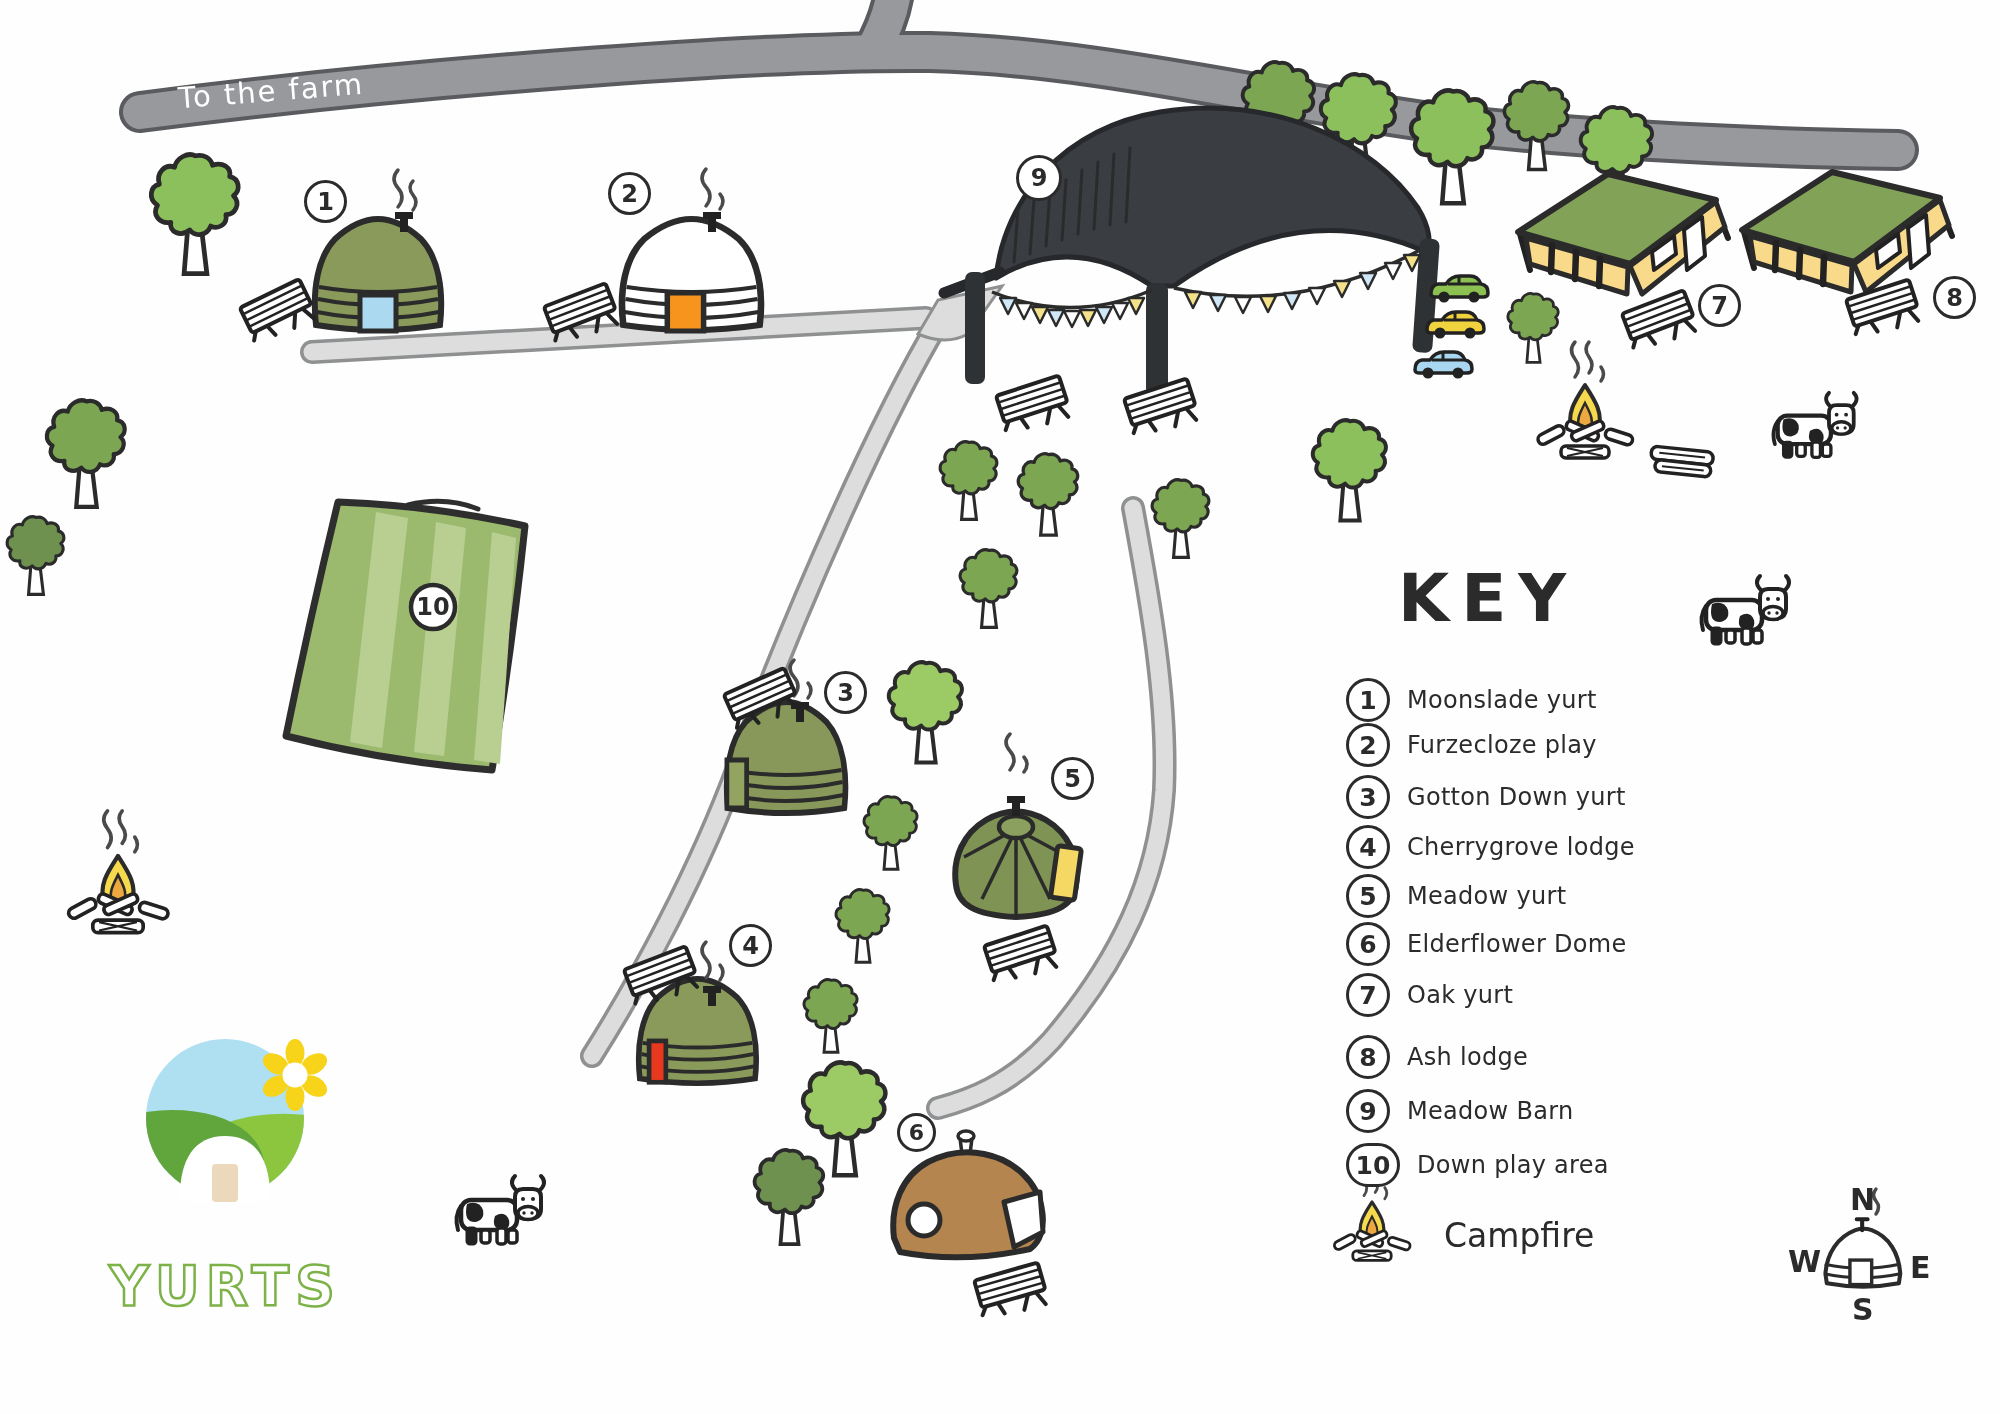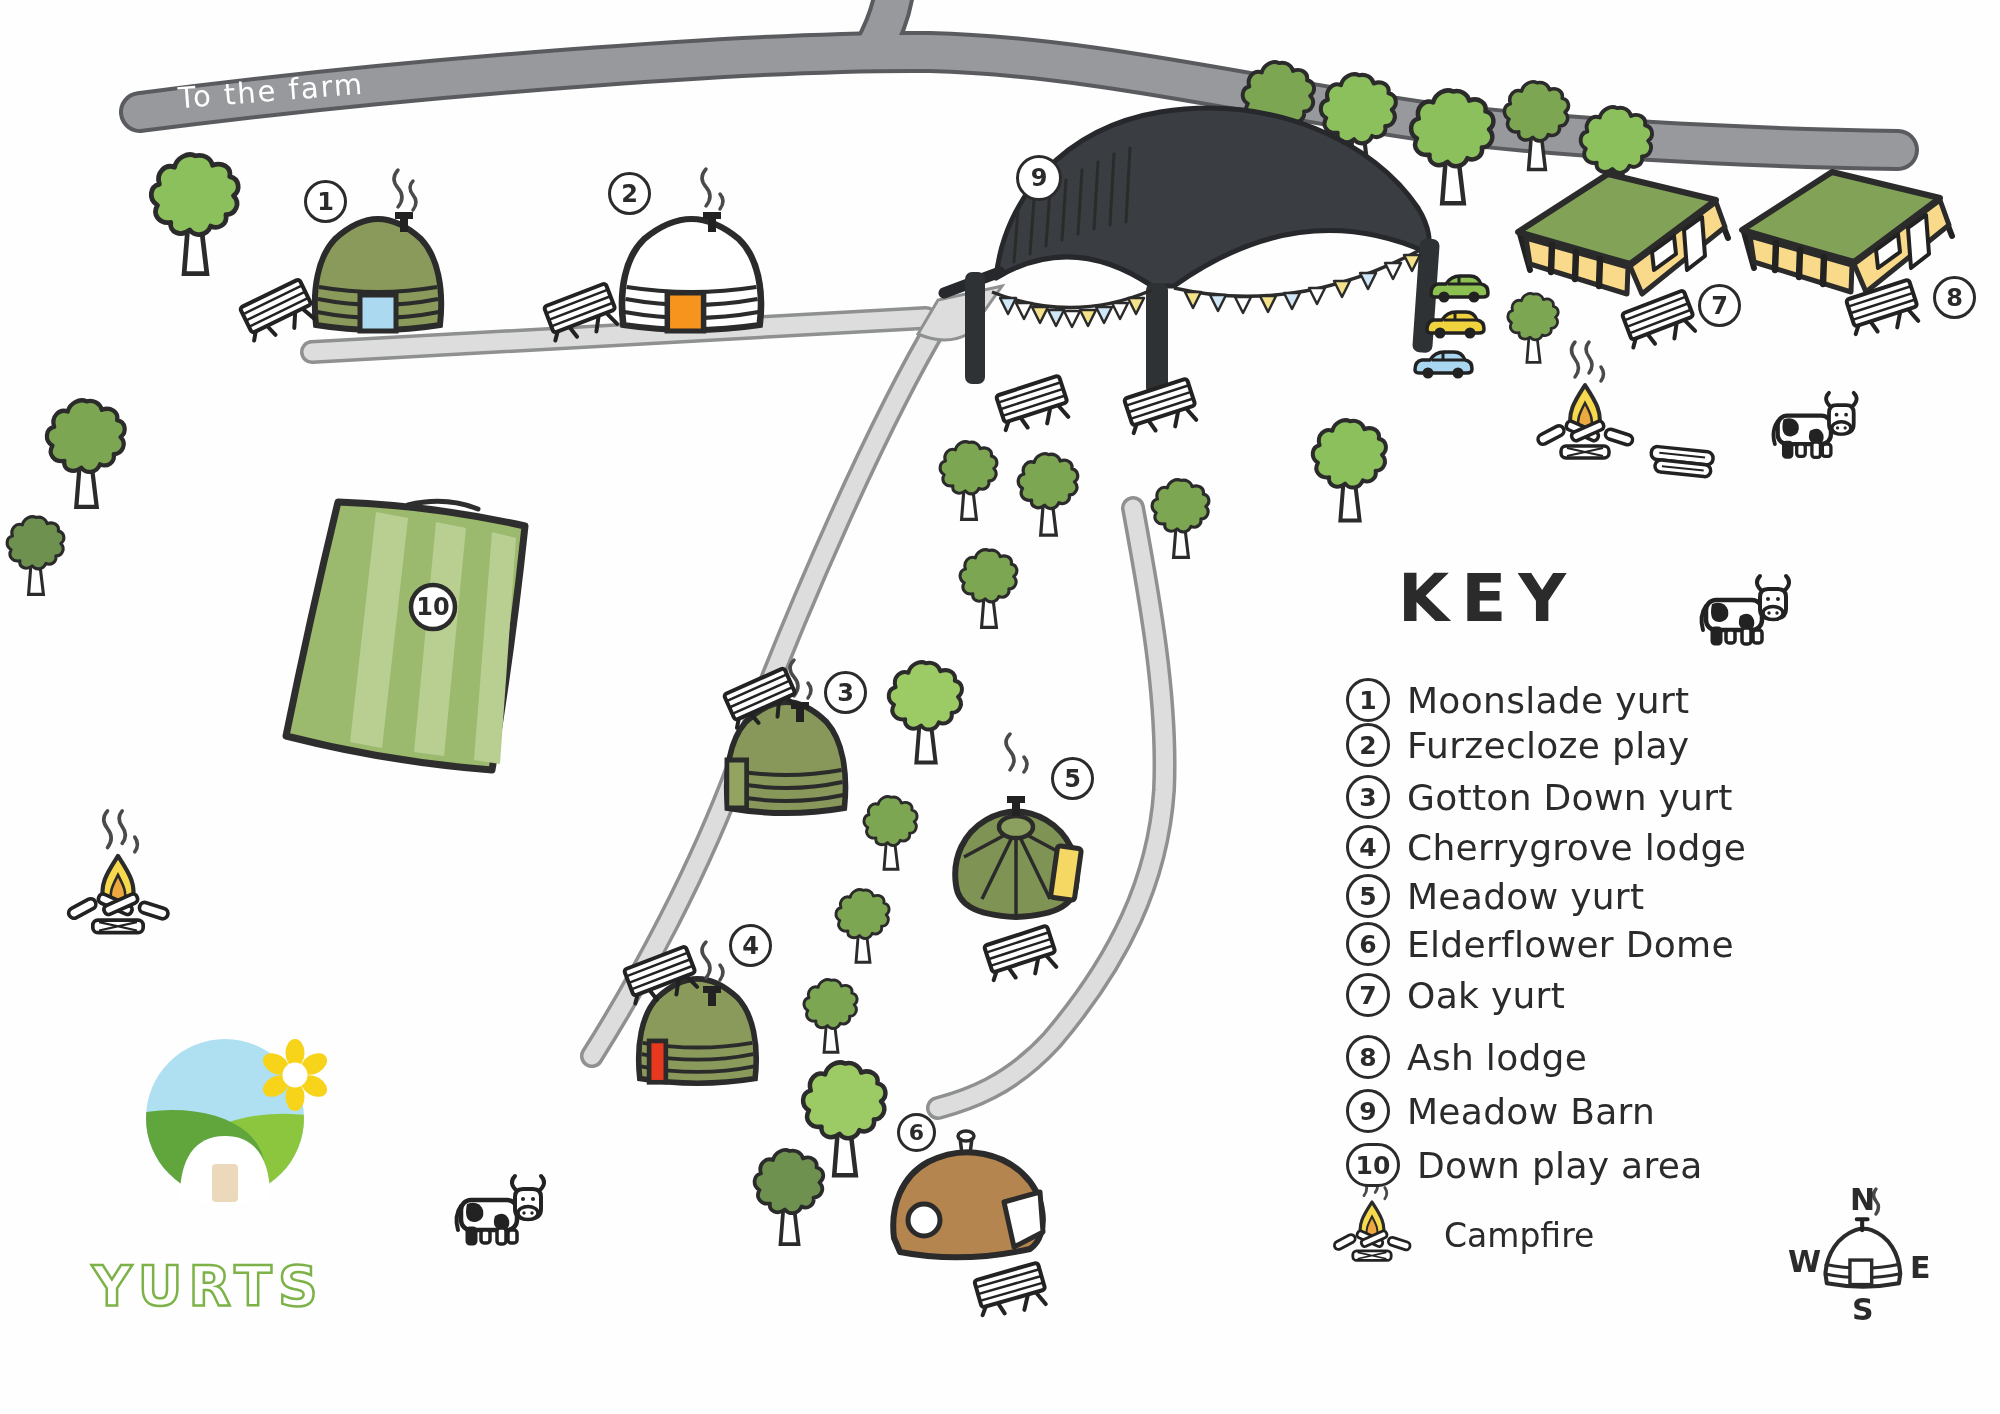--- a/index.html
+++ b/index.html
@@ -6,27 +6,27 @@
   #stage{position:relative;width:2000px;height:1414px;background:#fefefe;overflow:hidden;
          font-family:"DejaVu Sans","Liberation Sans",sans-serif;color:#2b2b2b;}
   #art{position:absolute;left:0;top:0;}
   .overlay{position:absolute;white-space:nowrap;}
   .road-label{left:178px;top:74px;font-size:29px;letter-spacing:2px;color:#fff;transform:rotate(-4.5deg);}
   .key-title{left:1398px;top:560px;font-size:66px;font-weight:bold;letter-spacing:12px;}
   .legend-row{position:absolute;left:1346px;display:flex;align-items:center;height:42px;}
   .badge{display:flex;align-items:center;justify-content:center;width:38px;height:38px;
          border:3.5px solid #2b2b2b;border-radius:50%;background:#fff;font-size:25px;font-weight:bold;flex:0 0 auto;}
   .badge.wide{width:48px;border-radius:24px;}
-  .legend-row .lab{margin-left:17px;font-size:36px;letter-spacing:.3px;}
+  .legend-row .lab{margin-left:17px;font-size:24px;letter-spacing:.3px;}
   .campfire-label{left:1444px;top:1216px;font-size:33px;}
   .marker{position:absolute;display:flex;align-items:center;justify-content:center;width:37px;height:37px;
           border:3.5px solid #2b2b2b;border-radius:50%;background:#fff;font-size:24px;font-weight:bold;}
   .compass-letter{position:absolute;font-size:30px;font-weight:bold;}
   .logo-line1{left:92px;top:1204px;width:266px;text-align:center;font-size:52px;color:var(--logo_green,#7db249);}
-  .logo-line2{left:92px;top:1254px;width:266px;text-align:left;font-size:55px;font-weight:bold;letter-spacing:6px;
+  .logo-line2{left:92px;top:1254px;width:266px;text-align:center;font-size:55px;font-weight:bold;letter-spacing:6px;
               color:#fff;-webkit-text-stroke:2.5px var(--logo_green,#7db249);}
   .smoke{stroke:#4a4a4a;stroke-width:3.5;fill:none;stroke-linecap:round;}
   .roadunder{fill:none;stroke:#595b5e;stroke-width:42;stroke-linecap:round;}
   .roadover{fill:none;stroke:var(--road,#97999c);stroke-width:34;stroke-linecap:round;}
   .pathunder{fill:none;stroke:#8e9091;stroke-width:24;stroke-linecap:round;}
   .pathover{fill:none;stroke:var(--path,#dddddd);stroke-width:17;stroke-linecap:round;}
 </style>
 </head>
 <body>
 

